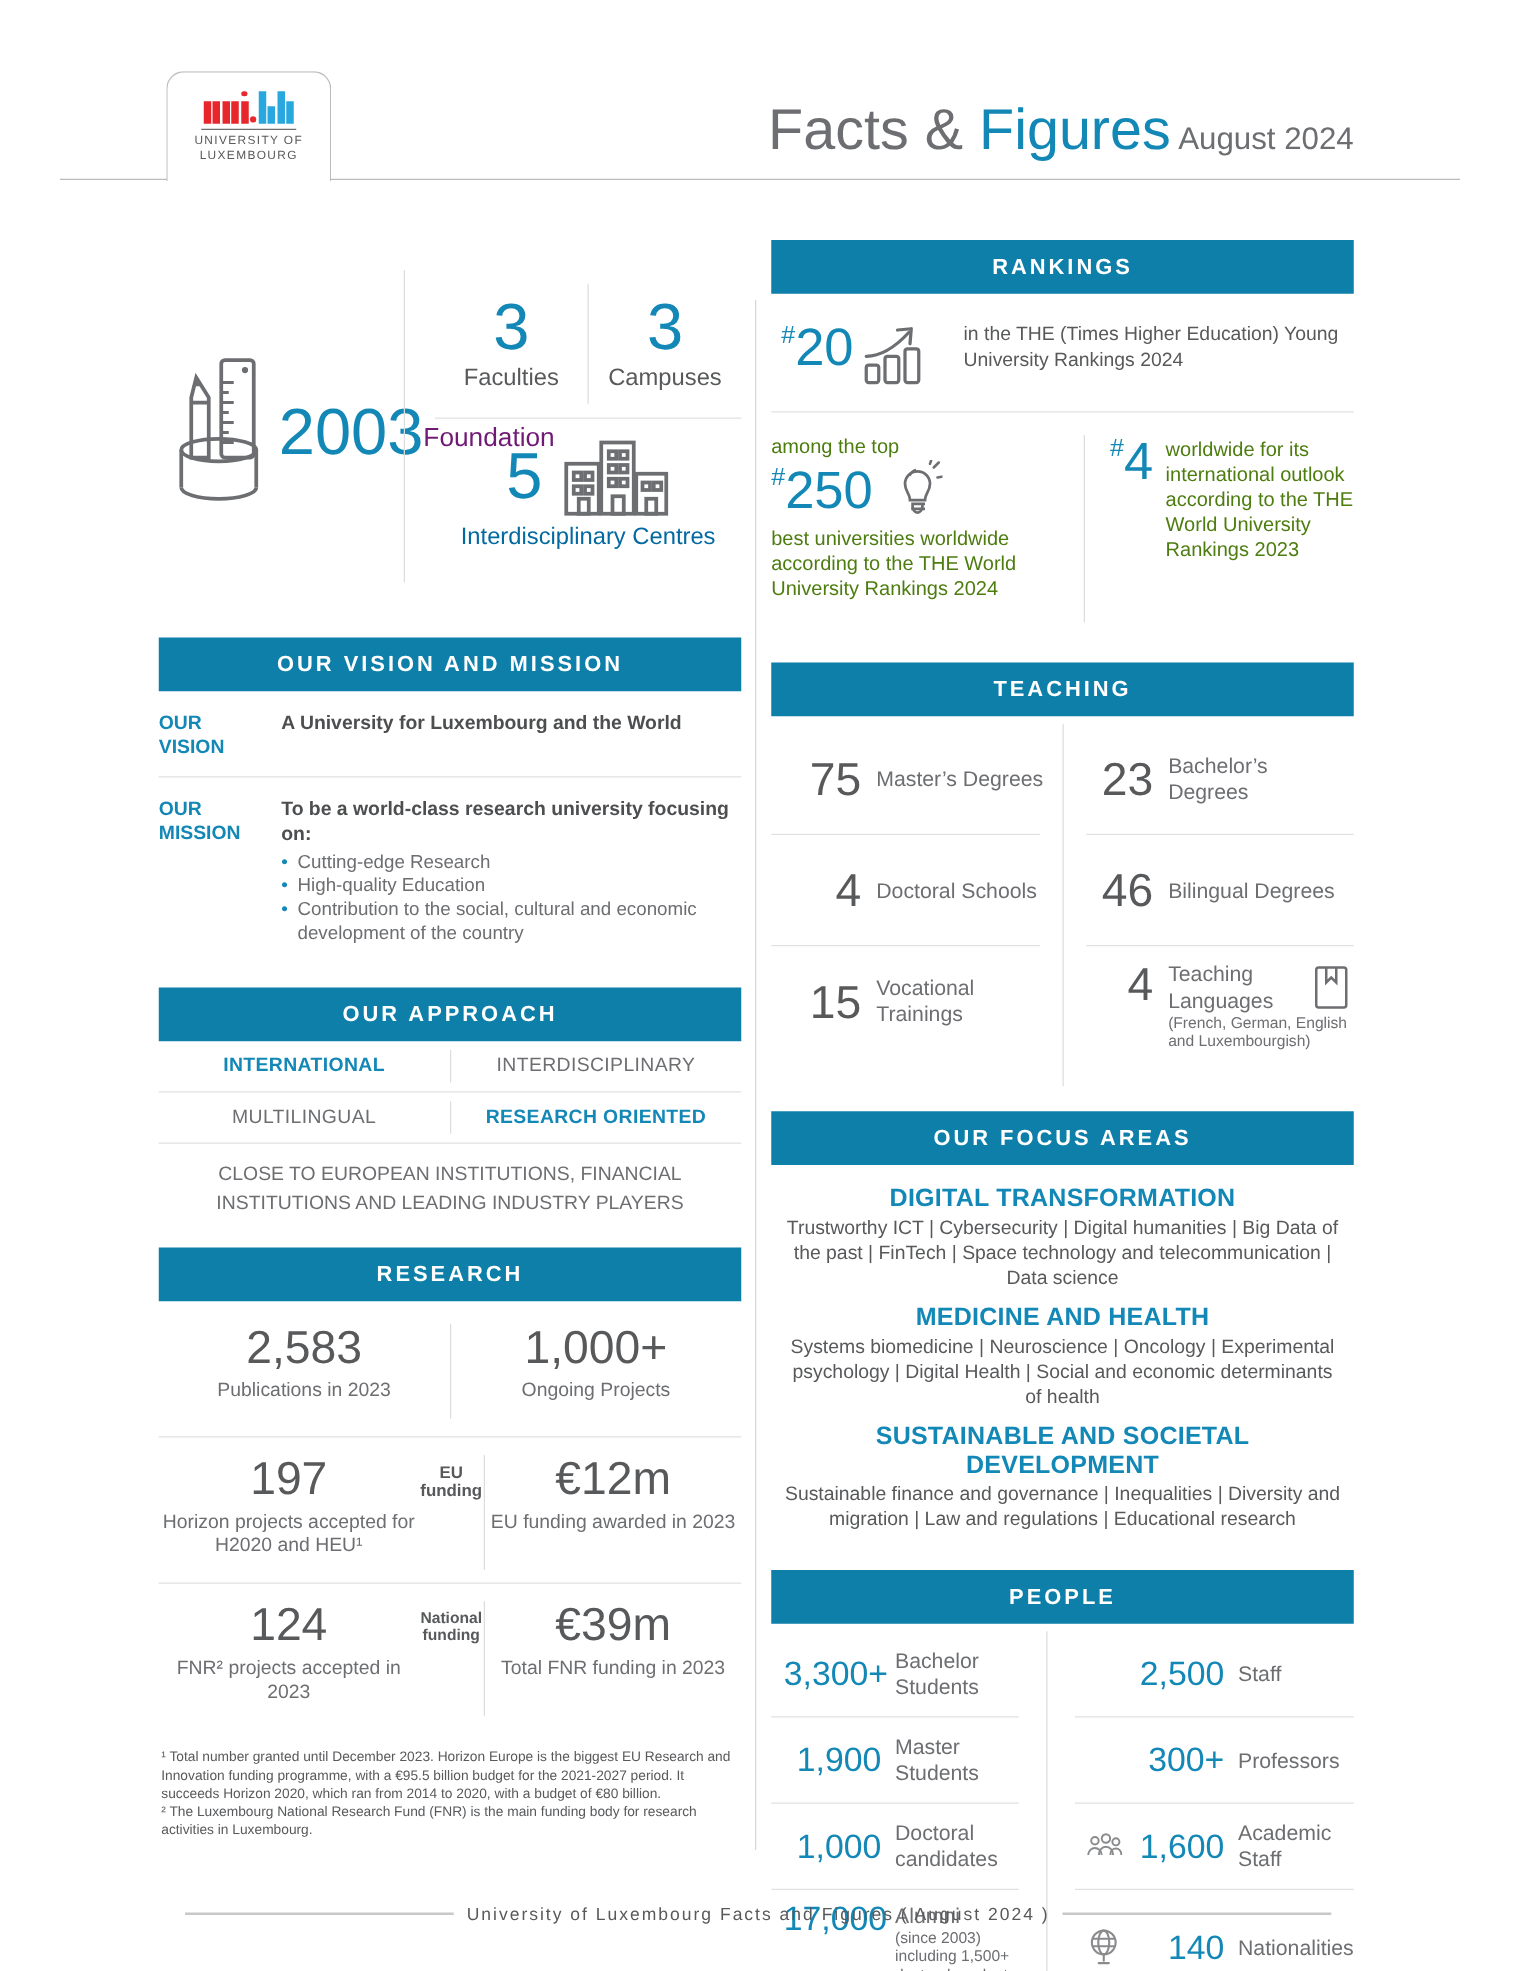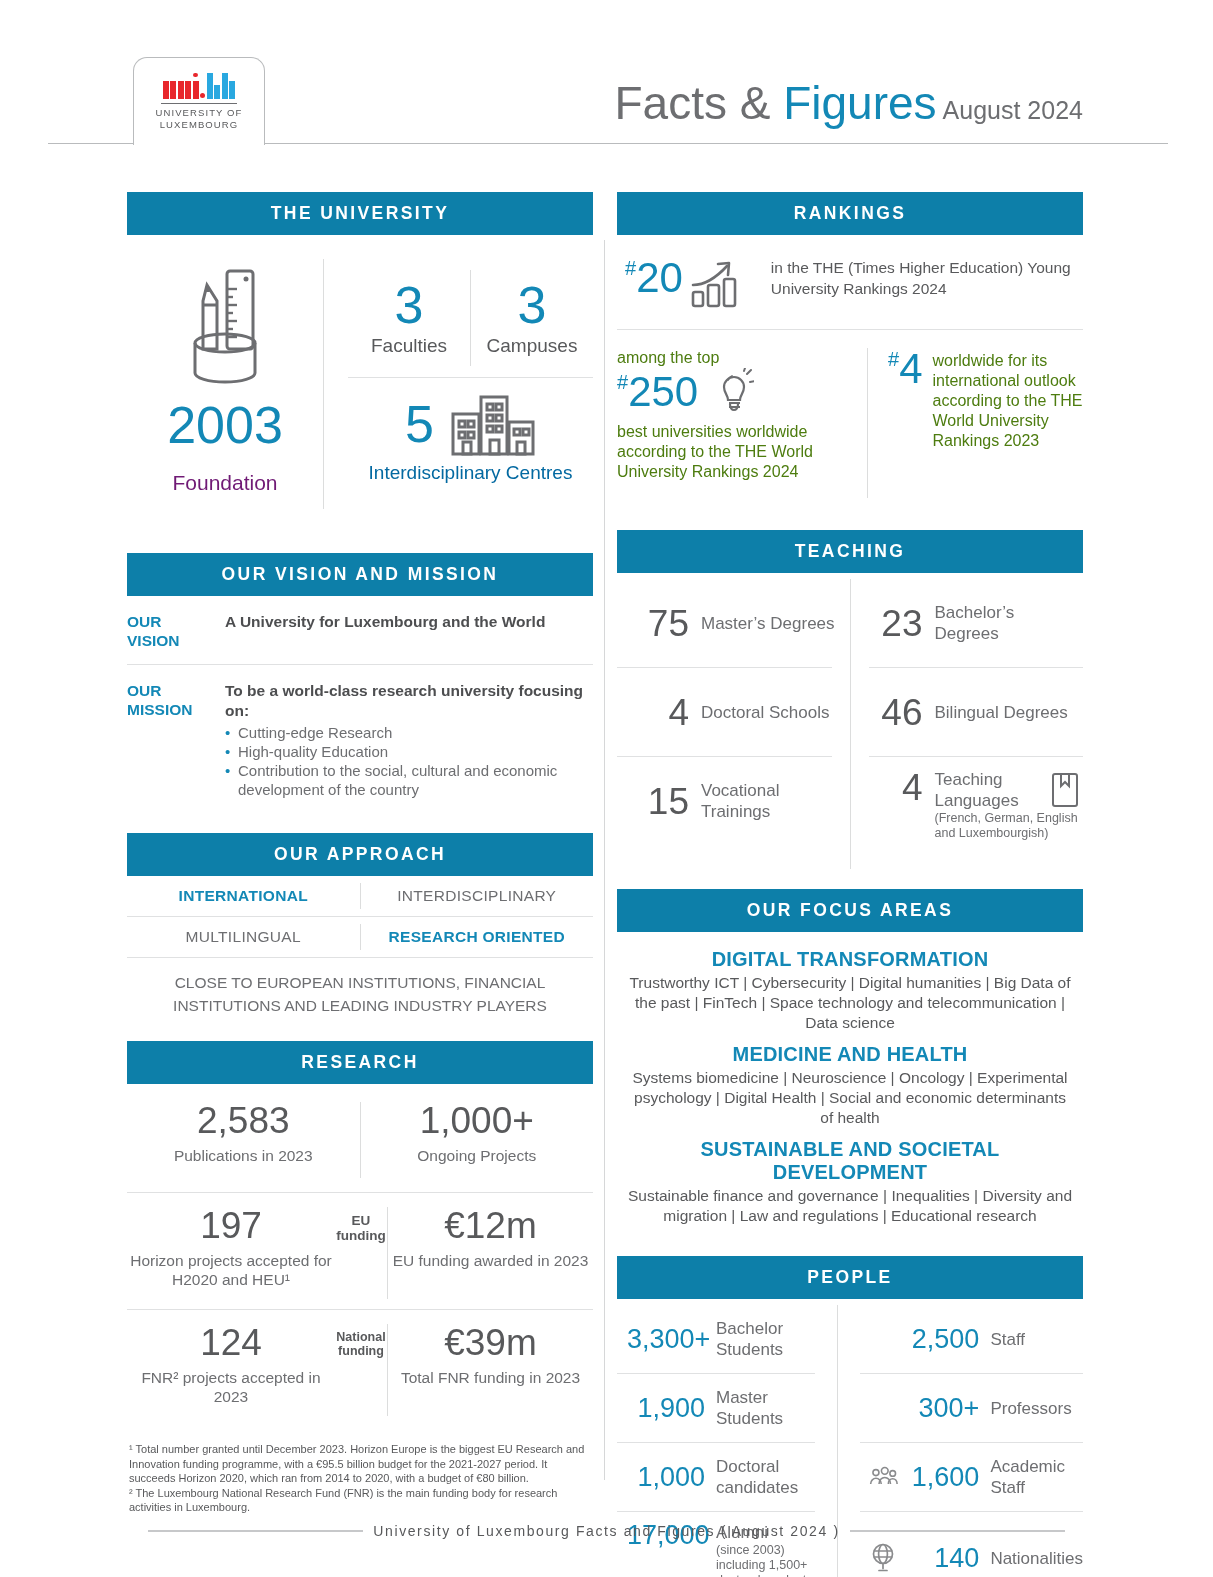--- a/index.html
+++ b/index.html
@@ -58,21 +58,21 @@
   .sec { margin-bottom: 0; }
   .gap-lg { height: 44px; }
   .gap-md { height: 32px; }
   .gap-sm { height: 20px; }
 
   .hr { height: 1px; background: #e0e1e2; }
   .vr { width: 1px; background: #dcdddd; }
 
   
   .univ-body { display: flex; padding-top: 24px; }
-  .univ-left { width: 196px; display: flex; flex-direction: column; align-items: center; }
+  .univ-left { width: 196px; display: flex; flex-direction: row; align-items: center; }
   .univ-right { flex: 1; display: flex; flex-direction: column; padding-left: 24px; }
   .univ-year { font-size: 52px; font-weight: 400; color: #1388b6; line-height: 1; margin-top: 10px; }
   .univ-year-label { font-size: 21px; color: #701a75; margin-top: 20px; }
   .u-top { display: flex; height: 118px; }
   .u-cell { flex: 1; display: flex; flex-direction: column; align-items: center; justify-content: center; }
   .u-big { font-size: 52px; color: #1388b6; line-height: 1; }
   .u-lab { font-size: 19px; color: #58595b; margin-top: 4px; }
   .u-bot { display: flex; align-items: center; justify-content: center; gap: 16px; padding-top: 14px; }
   .u-bot-num { font-size: 52px; color: #1388b6; line-height: 1; }
   .u-bot-lab { font-size: 19px; color: #0369a1; text-align: center; margin-top: 6px; }
@@ -179,21 +179,20 @@
       <span>Facts &amp;</span>
       <span class="blue">Figures</span><span class="date">August 2024</span>
     </div>
   </div>
 
   <div class="col-divider"></div>
 
   <div class="col-left">
 
     <div class="sec">
-      <div class="sec-head">THE UNIVERSITY</div>
       <div class="univ-body">
         <div class="univ-left">
           <span>
             <svg width="96" height="130" viewBox="0 0 96 130" fill="none" stroke="#6d6e71" stroke-width="3">
 
               <rect x="50" y="12" width="26" height="78" rx="3"></rect>
               <circle cx="69" cy="20" r="2.5" fill="#6d6e71" stroke="none"></circle>
               <line x1="50" y1="30" x2="60" y2="30" stroke-width="2.4"></line>
               <line x1="50" y1="38" x2="56" y2="38" stroke-width="2.4"></line>
               <line x1="50" y1="46" x2="60" y2="46" stroke-width="2.4"></line>

